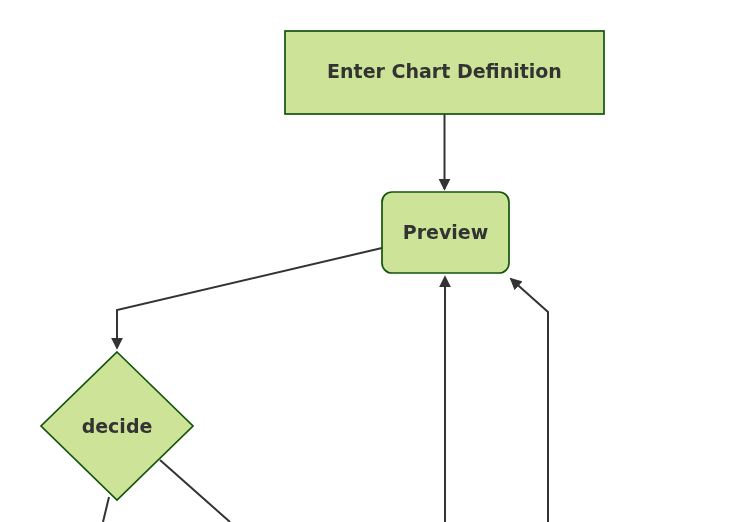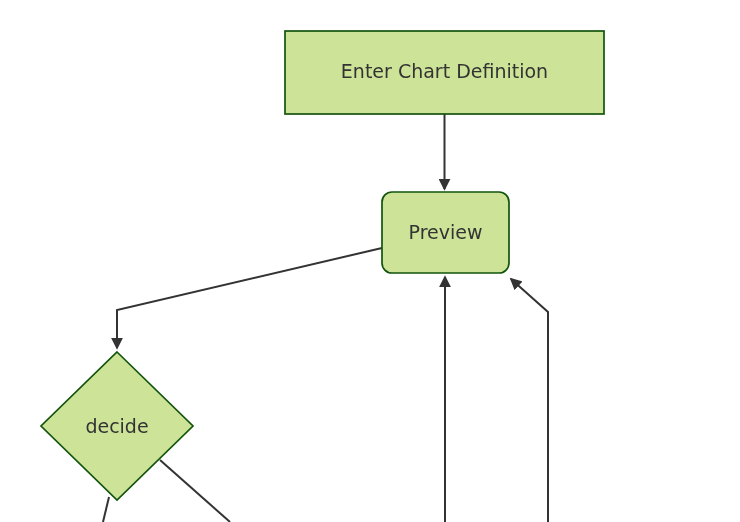--- a/index.html
+++ b/index.html
@@ -8,20 +8,21 @@
     width: 740px;
     height: 522px;
     background: #ffffff;
     overflow: hidden;
     font-family: "DejaVu Sans", sans-serif;
   }
   .canvas-wrap {
     width: 740px;
     height: 447px;
     position: relative;
+    font-weight: bold;
   }
   svg { display: block; }
   .edge {
     fill: none;
     stroke: #333333;
     stroke-width: 2px;
   }
   .node-shape {
     fill: #cde498;
     stroke: #13540c;

